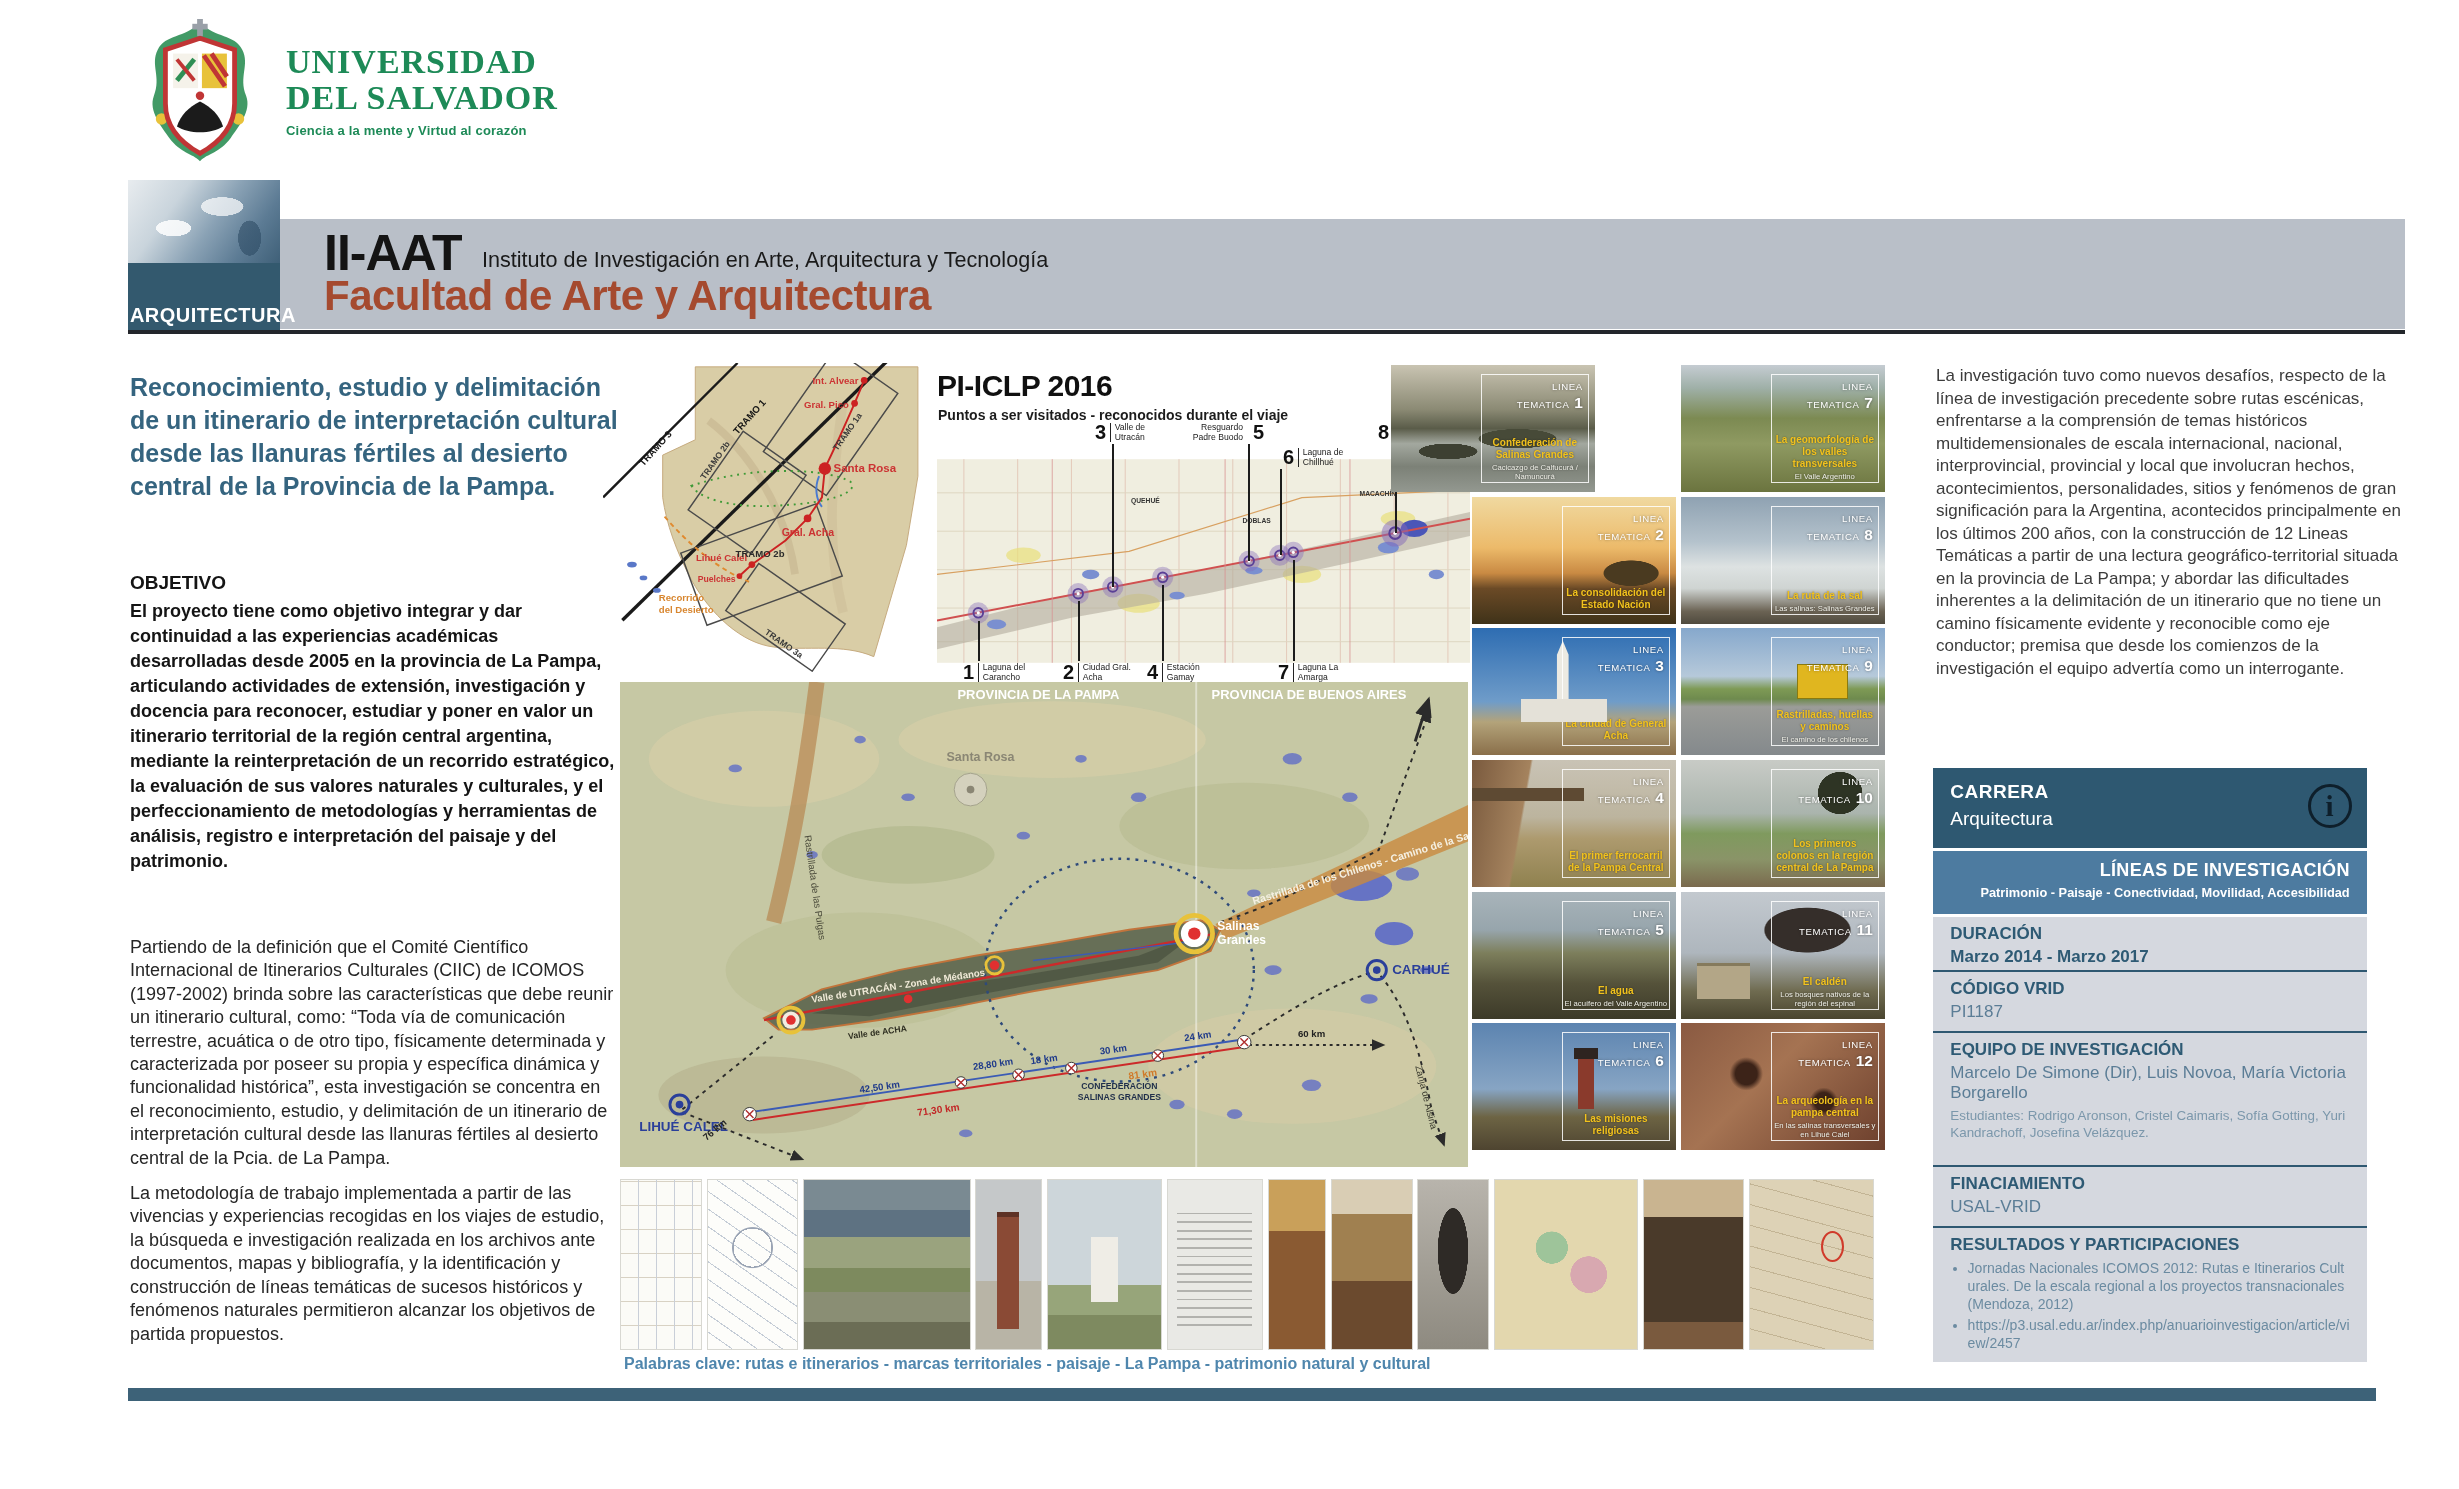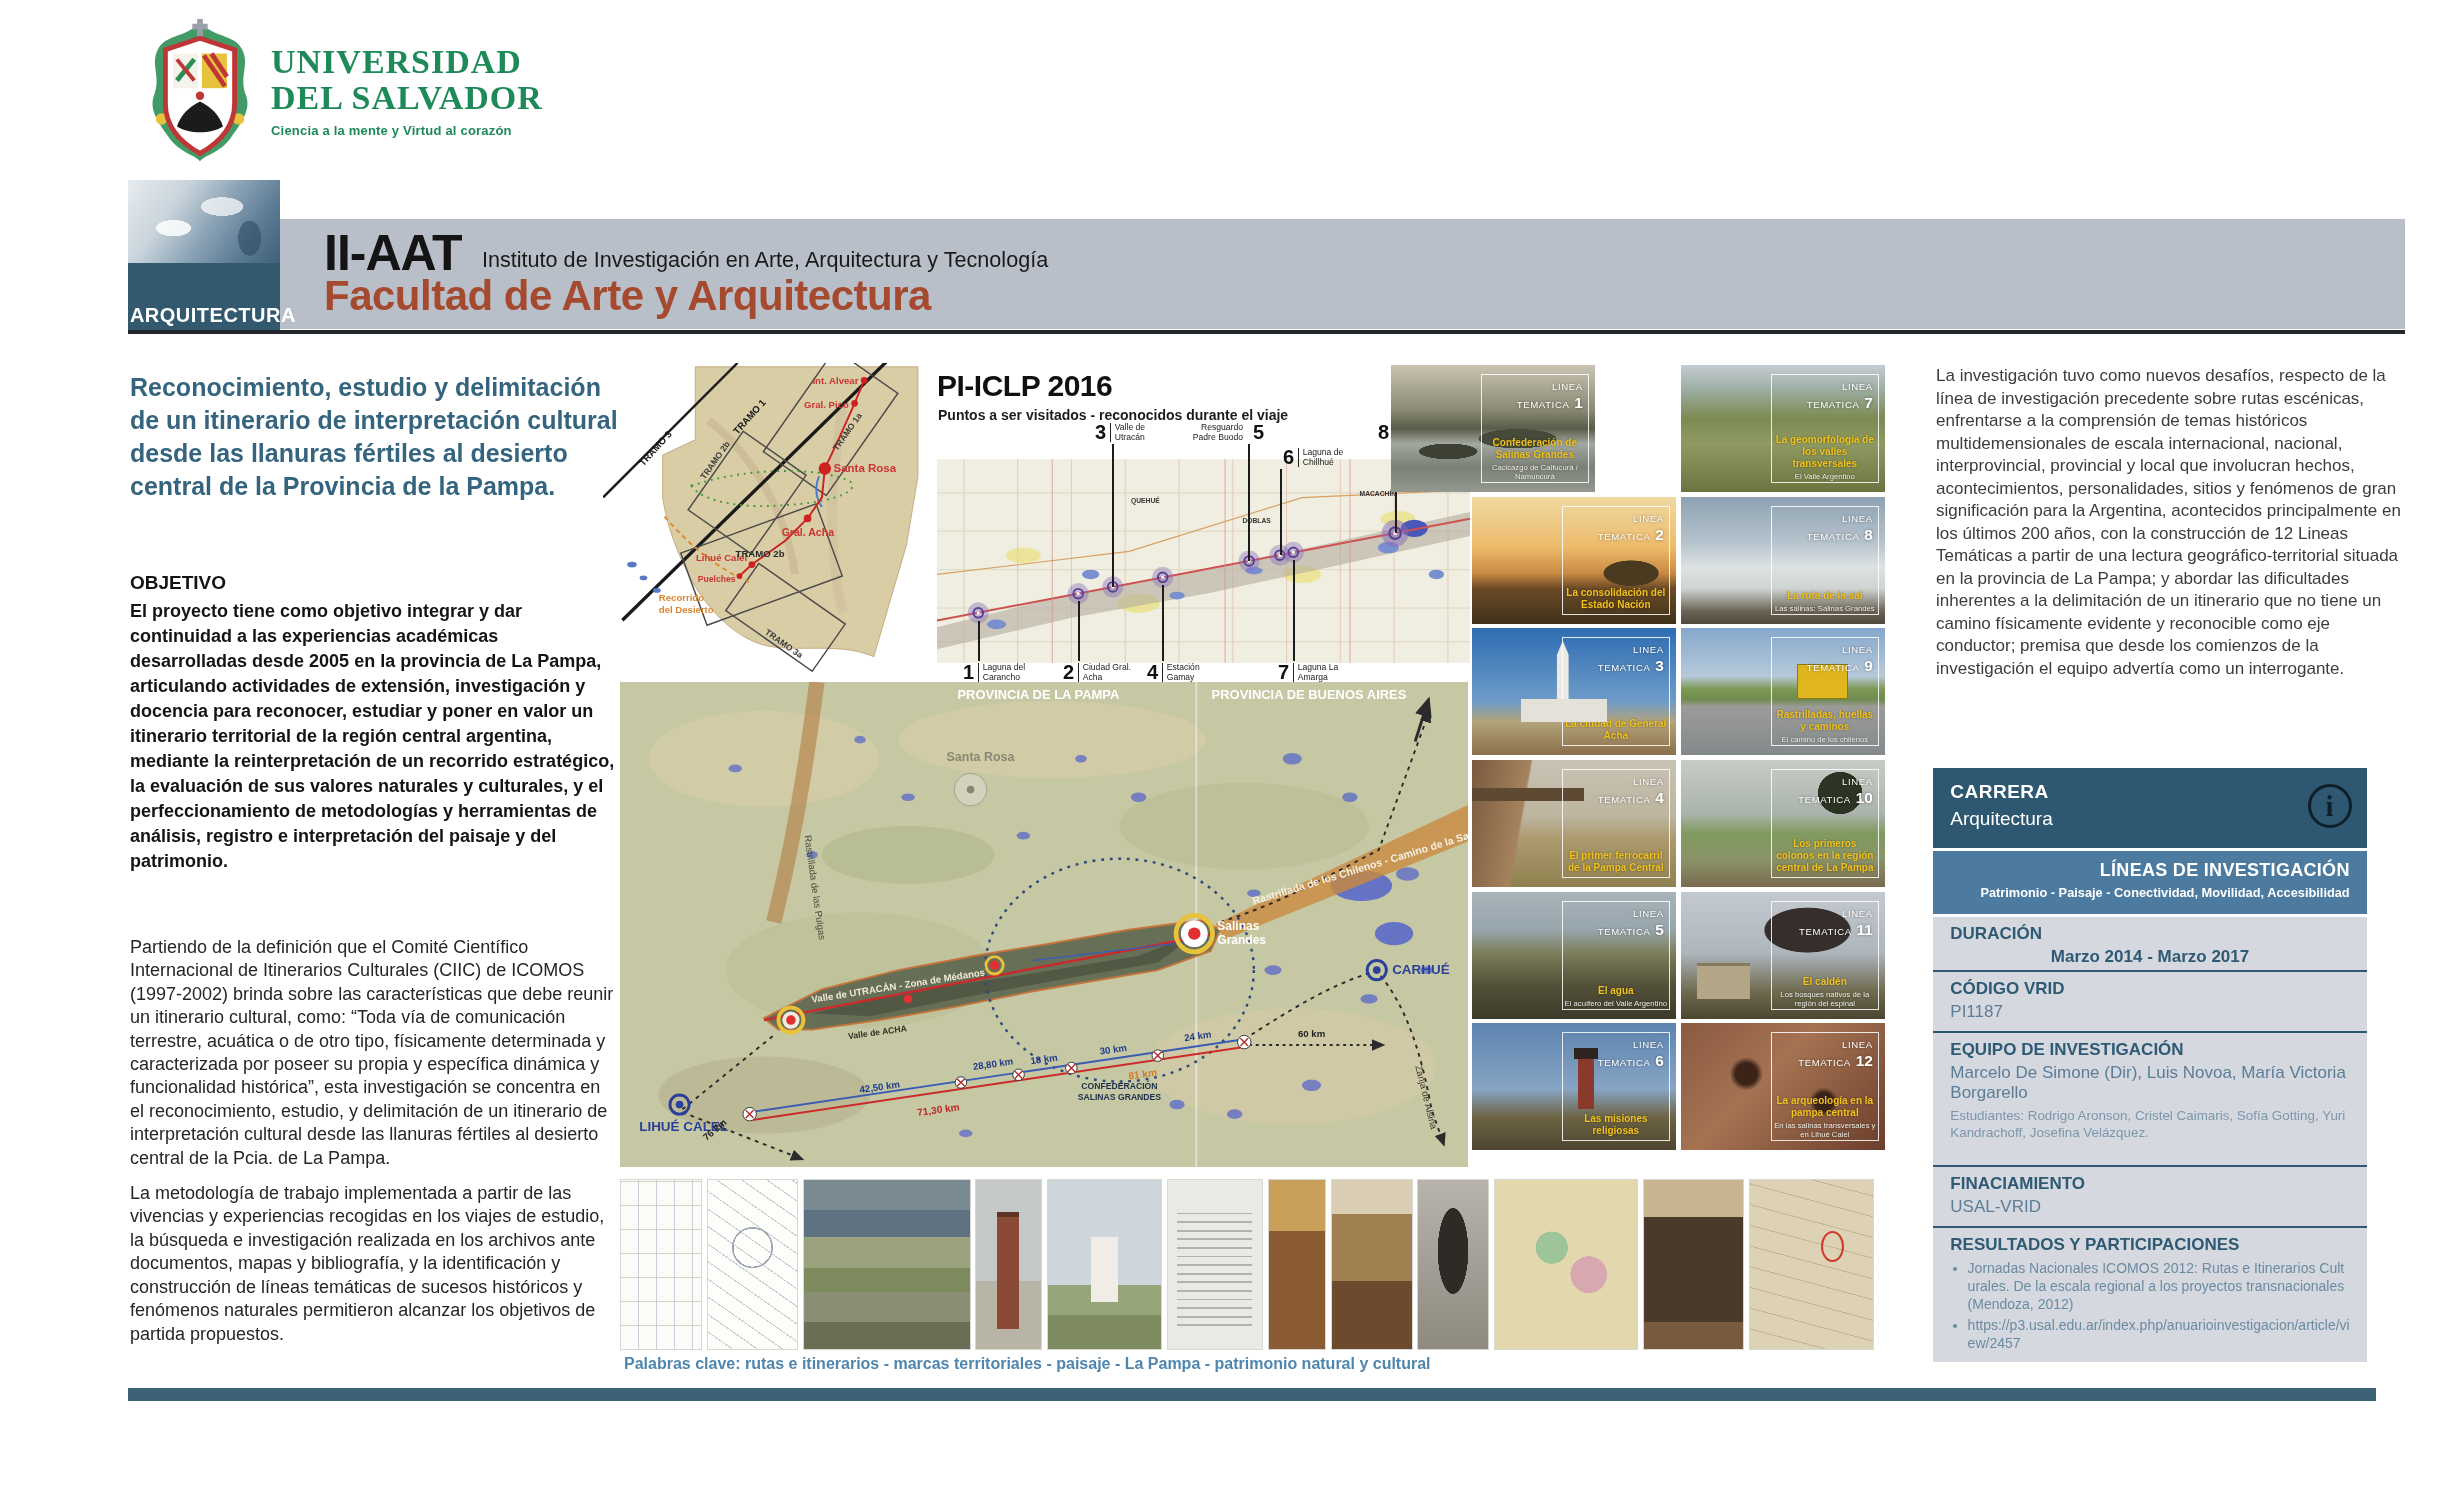--- a/index.html
+++ b/index.html
@@ -1,21 +1,21 @@
 <!DOCTYPE html>
 <html><head>
 <meta charset="utf-8">
 <style>
   *{box-sizing:border-box;margin:0;padding:0}
   body{background:#fff;font-family:"Liberation Sans",sans-serif;}
   .page{position:relative;width:2459px;height:1489px;background:#fff;overflow:hidden;}
   .abs{position:absolute;}
 
   
-  .logo-text{left:271px;top:44px;color:#1d8a57;}
+  .logo-text{left:286px;top:44px;color:#1d8a57;}
   .logo-line{font-family:"Liberation Serif",serif;font-weight:bold;font-size:34px;letter-spacing:1px;line-height:36px;}
   .logo-tag{font-size:13px;font-weight:bold;margin-top:6.7px;letter-spacing:0.2px;}
 
   
   .band{left:128px;top:219px;width:2277px;height:110px;background:#b9bfc8;}
   .band-line{left:128px;top:330px;width:2277px;height:3.8px;background:#23262b;}
   .dept-block{left:128px;top:180px;width:152px;height:150px;}
   .dept-photo{width:152px;height:83px;
     background:
       radial-gradient(ellipse 29px 13.4px at 30% 58%, rgba(255,255,255,.85) 0 60%, transparent 61%),
@@ -46,21 +46,21 @@
   .info-ic{position:absolute;right:15.4px;top:16.3px;width:44px;height:44px;border:3.8px solid #0e1f2b;border-radius:50%;
            color:#0e1f2b;font-family:"Liberation Serif",serif;font-weight:bold;font-size:29px;
            display:flex;align-items:center;justify-content:center;}
   .sb-lineas{background:#4d7ba0;color:#fff;height:63px;padding:9.6px 17.3px;margin-top:2.9px;text-align:right;}
   .sb-lineas .lbl{font-size:18px;font-weight:800;letter-spacing:0.3px;}
   .sb-lineas .val{font-size:12.8px;font-weight:bold;margin-top:3.8px;}
   .sb-sec{background:#d5d8df;padding:7.7px 17.3px;margin-top:2.9px;border-top:0;}
   .sb-sec + .sb-sec{border-top:2.9px solid #2e5871;margin-top:0;}
   .sb-sec .lbl{font-size:17px;font-weight:800;color:#2e5a74;}
   .sb-sec .val{font-size:17px;color:#5b7d96;margin-top:2.9px;}
-  .sb-sec .val.strong{font-weight:800;color:#2e5a74;text-align:center;}
+  .sb-sec .val.strong{font-weight:800;color:#2e5a74;}
   .sb-sec .students{font-size:13.4px;line-height:17.3px;color:#7b97ab;margin-top:3.8px;}
   .sb-sec ul{margin:3.8px 0 1.9px 17.3px;}
   .sb-sec li{font-size:14px;line-height:18px;color:#6b8ba1;margin-bottom:2.9px;word-break:break-all;}
   #sec-duracion{height:53px}#sec-codigo{height:61px}#sec-equipo{height:134px}
   #sec-finac{height:61px}#sec-result{height:136px}
 
   
   .footer{left:128px;top:1388px;width:2248px;height:13.4px;background:#3d6278;}
 
   

